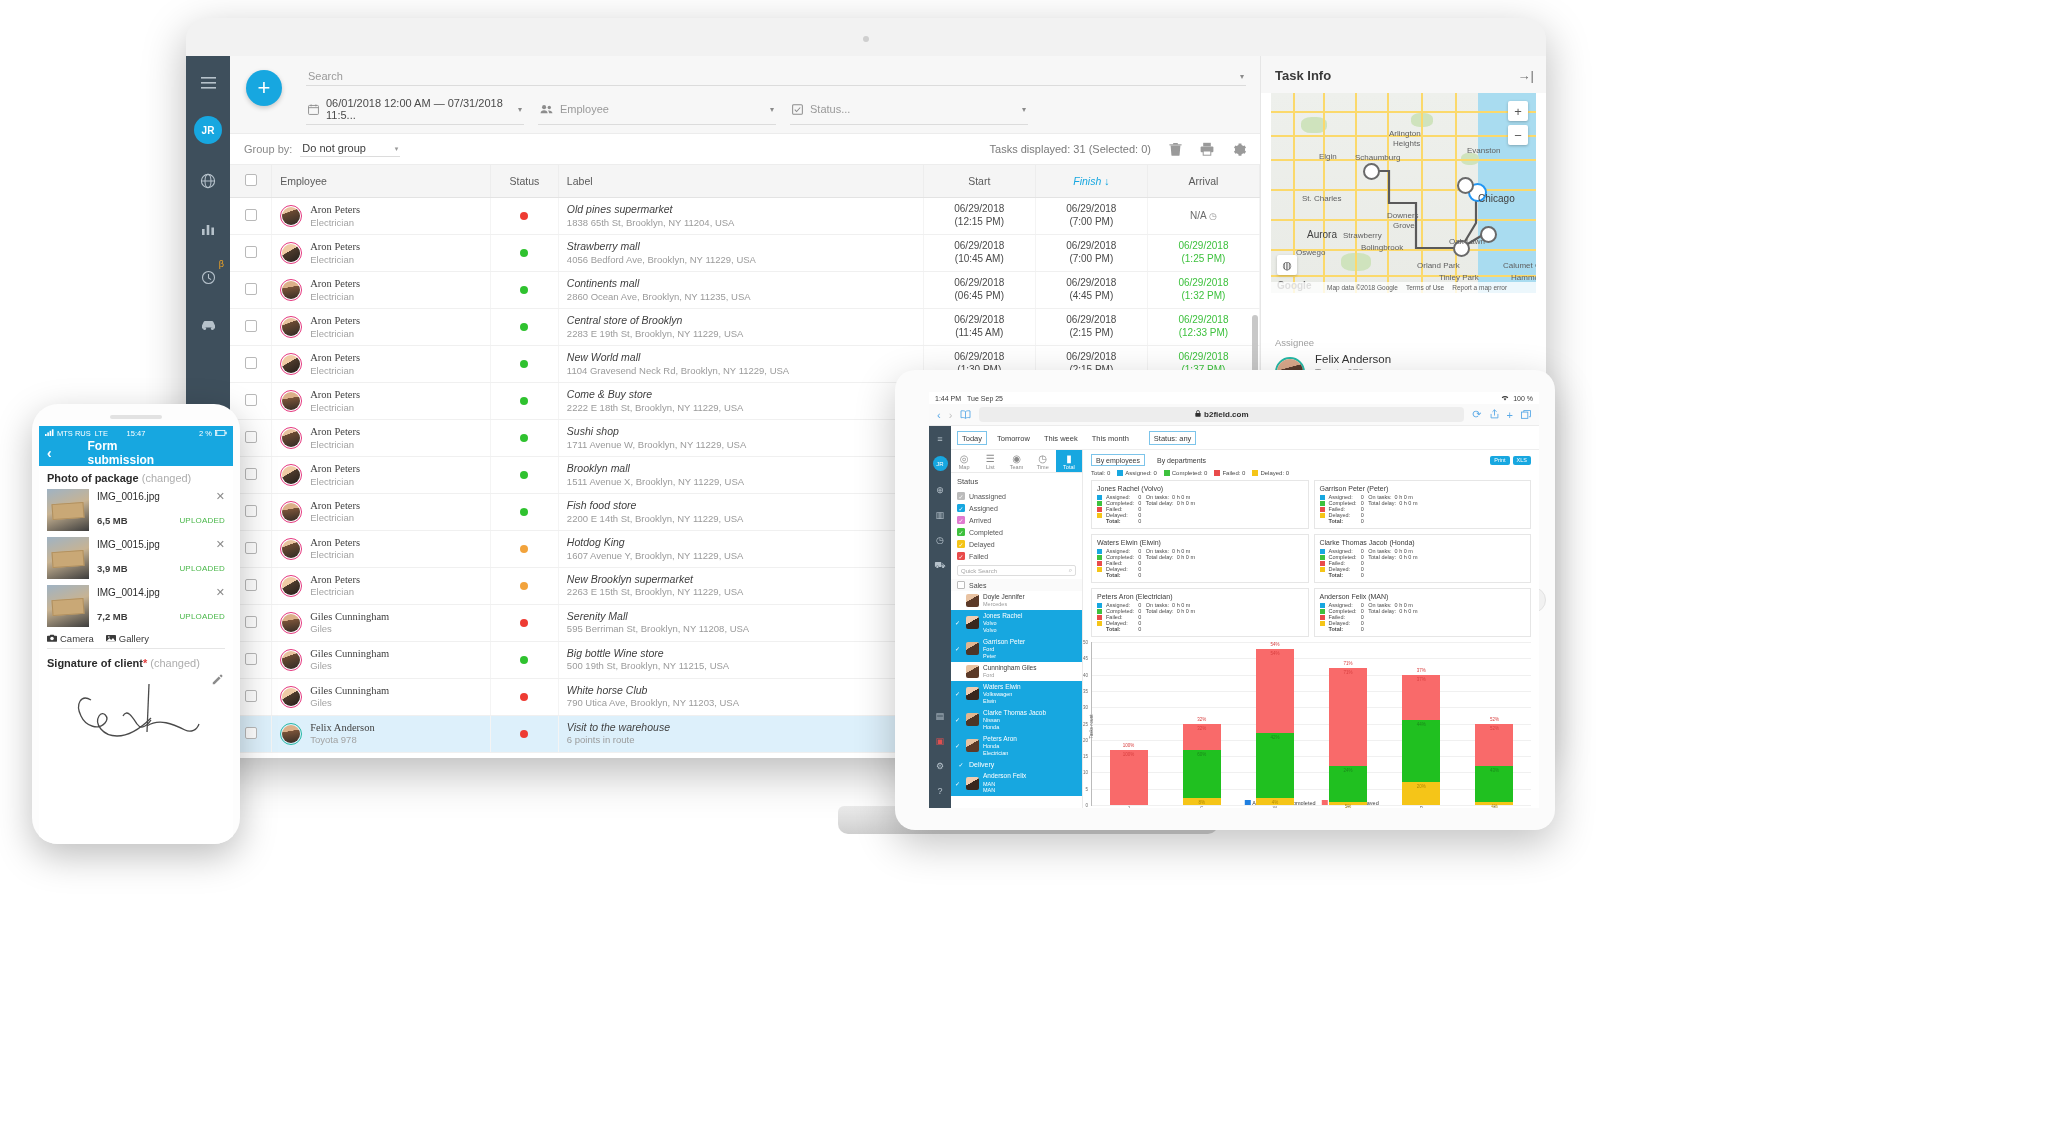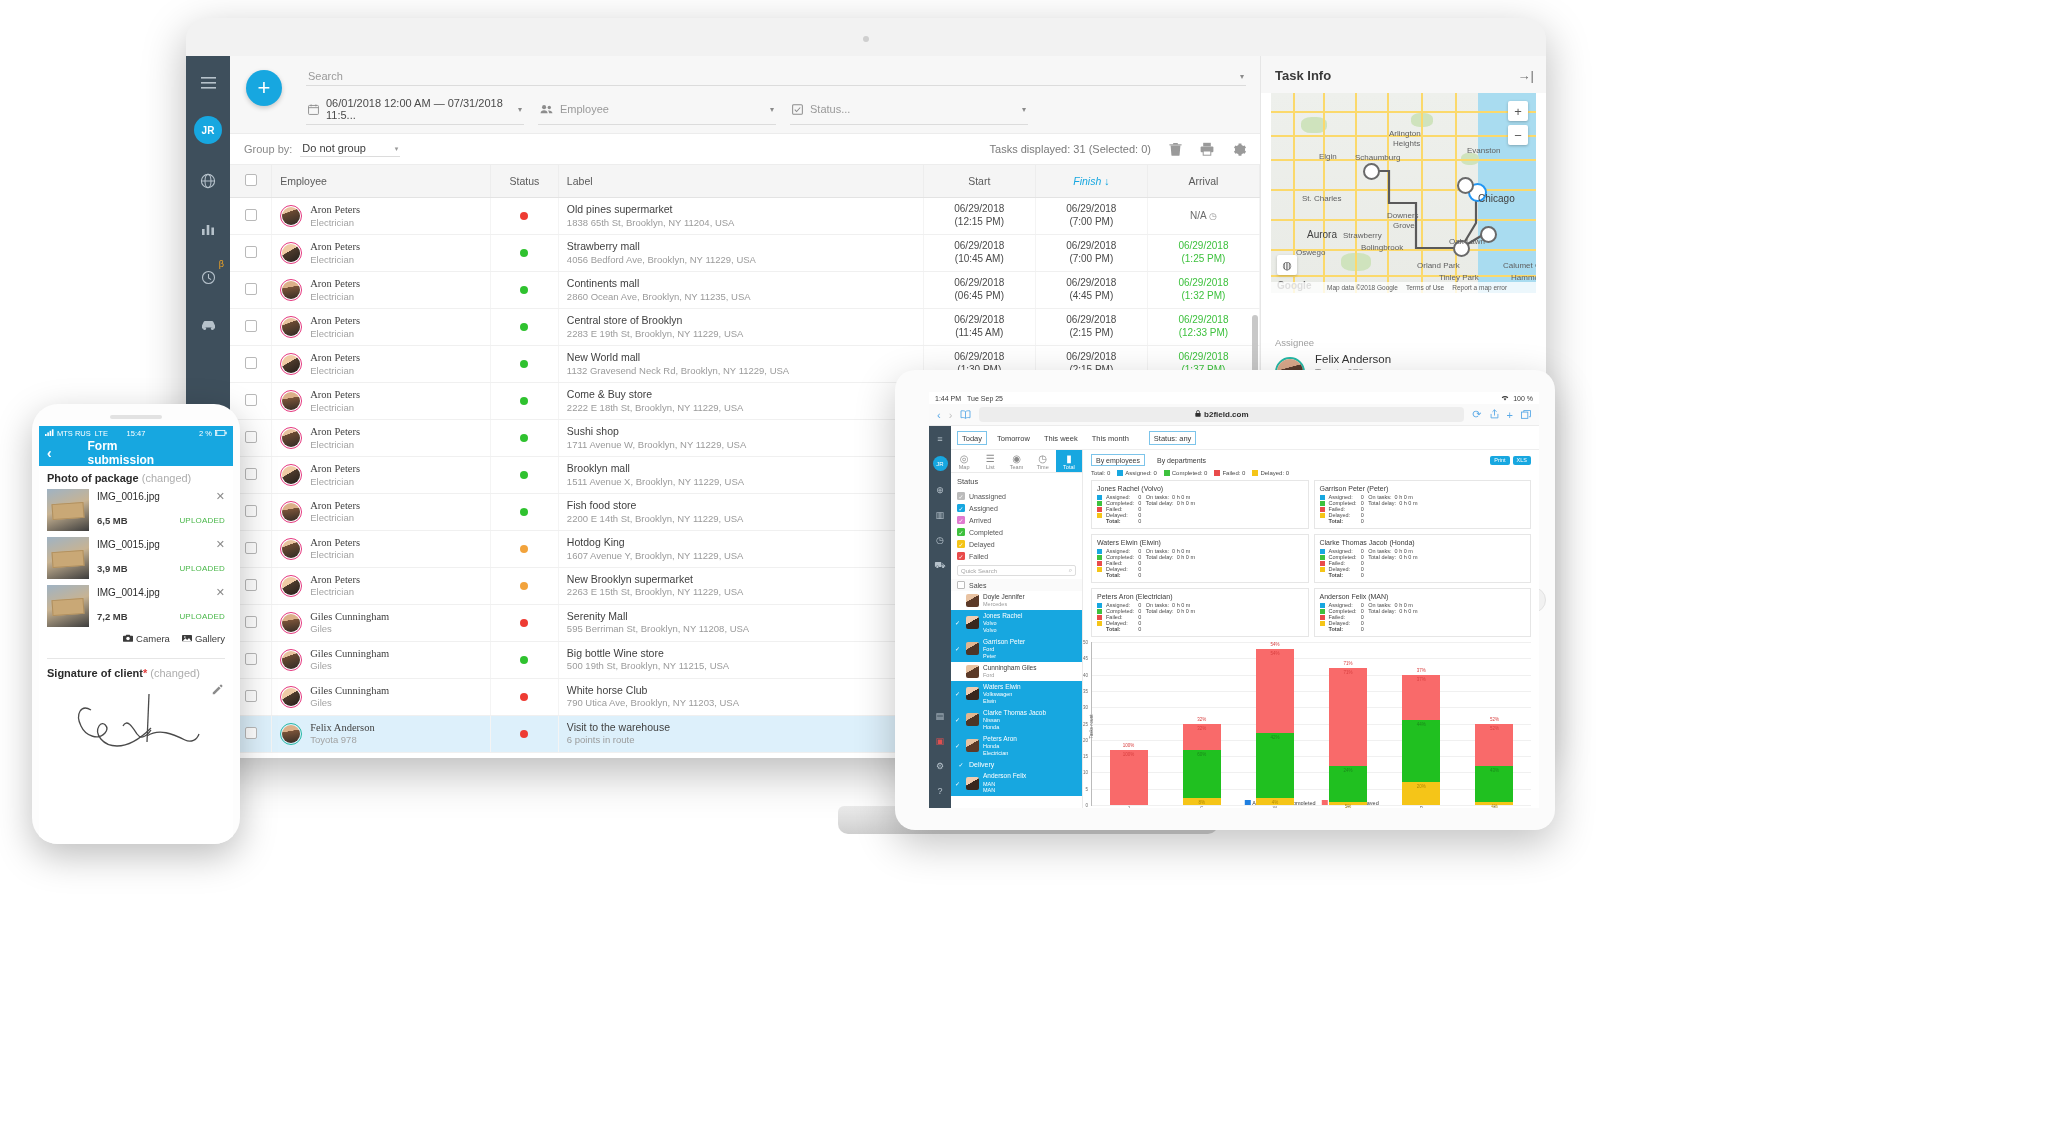--- a/index.html
+++ b/index.html
@@ -156,21 +156,21 @@
     margin-right: 8px; flex: 0 0 22px;
     border: 1.5px solid #e5397f;
     background-size: cover; background-position: center;
     position: relative; overflow: hidden;
   }
   .avatar.teal { border-color: #25b8a5; }
   .av-face { position:absolute; inset:1px; border-radius:50%; }
   .emp-name { font-size: 10.5px; color: #3f3f3f; line-height: 1.25; font-family: Liberation Serif, serif;}
   .emp-role { font-size: 9.5px; color: #a3a3a3; line-height: 1.25;}
   .dot { width: 8px; height: 8px; border-radius: 50%; display: inline-block; }
-  .lab-title { font-size: 10.5px; color: #3f3f3f; line-height: 1.3; }
+  .lab-title { font-size: 10.5px; color: #3f3f3f; line-height: 1.3; font-style: italic; }
   .lab-addr  { font-size: 9.5px; color: #9b9b9b; line-height: 1.3; }
   .dt { line-height: 1.25; font-size: 10px; color:#4a4a4a;}
   .dt.green { color: #3ec13e; }
   .dt.na { color: #6a6a6a; }
   .na-ic { color:#9a9a9a; font-size:9px;}
   tr.sel td { background: #ddf0fb; }
   .scrollbar {
     position: absolute; right: 2px; top: 150px;
     width: 6px; height: 120px; border-radius: 3px; background: #c8c8c8;
   }
@@ -279,21 +279,21 @@
     background: linear-gradient(160deg,#9fb3c4 0%,#c7b393 45%,#3d3d3d 100%);
     position: relative; overflow: hidden;
   }
   .ph-box { position:absolute; background:#c9a876; border:1px solid #b08f5e;}
   .ph-fmeta { flex: 1; min-width: 0; }
   .ph-fname { font-size: 10px; color: #2b2b2b; line-height: 1.5; }
   .ph-frow { display: flex; align-items: center; margin-top: 11px; }
   .ph-fsize { font-size: 9.5px; color: #3b3b3b; font-weight: bold; }
   .ph-fup { margin-left: auto; font-size: 8px; color: #49b749; letter-spacing: .2px; }
   .ph-fx { color: #8b8b8b; font-size: 11px; margin-left: 6px; cursor: pointer; }
-  .ph-actions { display: flex; justify-content: flex-end; gap: 12px; margin: 4px 0 14px 0; }
+  .ph-actions { display: flex; gap: 12px; margin: 4px 0 4px 0; }
   .ph-act { font-size: 9.5px; color: #3b3b3b; display: flex; align-items: center; gap: 3px; cursor:pointer;}
   .ph-div { height: 1px; background: #e6e6e6; margin: 2px 0 8px 0; }
   .ph-sig { height: 78px; position: relative; }
   .ph-pen { position: absolute; right: 2px; top: 0; color: #8b8b8b; font-size: 11px; cursor:pointer;}
 
   
   #tablet {
     position: absolute; left: 895px; top: 370px;
     width: 660px; height: 460px;
     background: #fbfbfb; border-radius: 20px;
@@ -651,21 +651,21 @@
                         </span>
                         <span>
                           <div class="emp-name">Aron Peters</div>
                           <div class="emp-role">Electrician</div>
                         </span>
                       </div>
                     </td>
                     <td class="col-stat"><span class="dot" style="background:#2fc22f"></span></td>
                     <td class="col-lab">
                       <div class="lab-title">New World mall</div>
-                      <div class="lab-addr">1132 Gravesend Neck Rd, Brooklyn, NY 11229, USA</div>
+                      <div class="lab-addr">1104 Gravesend Neck Rd, Brooklyn, NY 11229, USA</div>
                     </td>
                     <td class="col-start">
                       <div class="dt">06/29/2018</div>
                       <div class="dt">(1:30 PM)</div>
                     </td>
                     <td class="col-fin">
                       <div class="dt">06/29/2018</div>
                       <div class="dt">(2:15 PM)</div>
                     </td>
                     <td class="col-arr">

